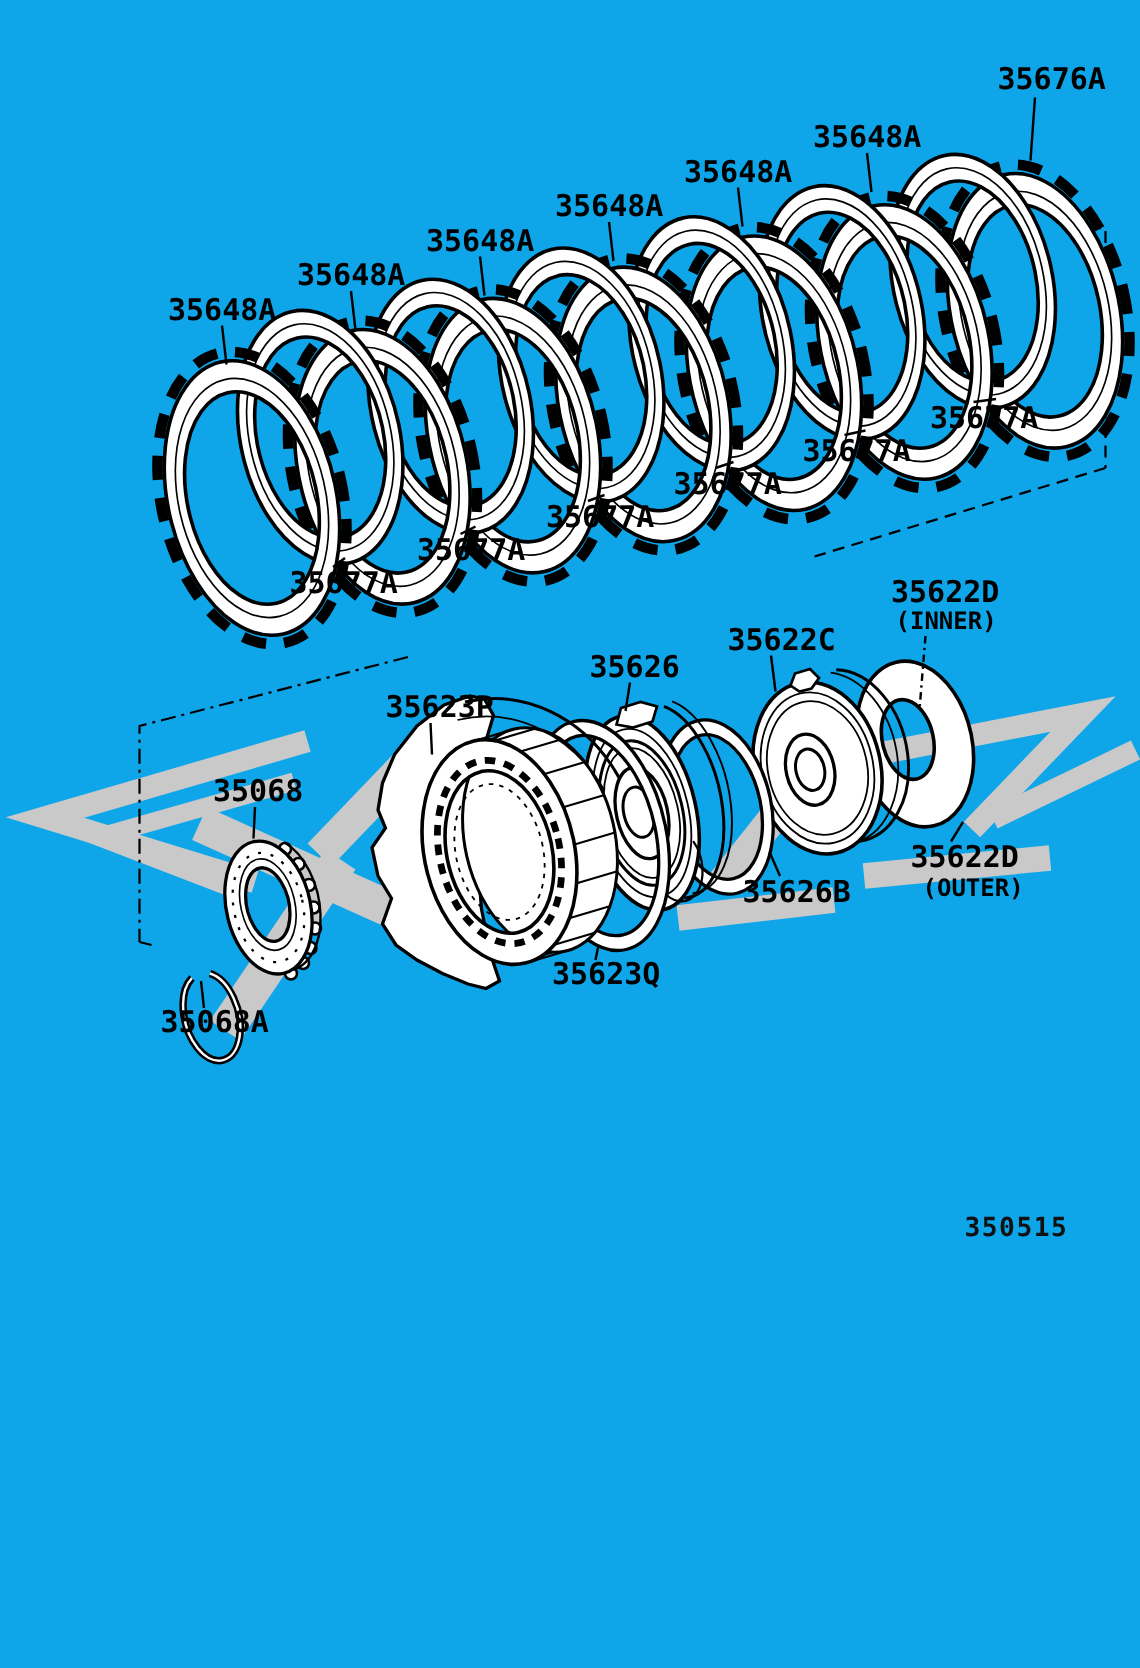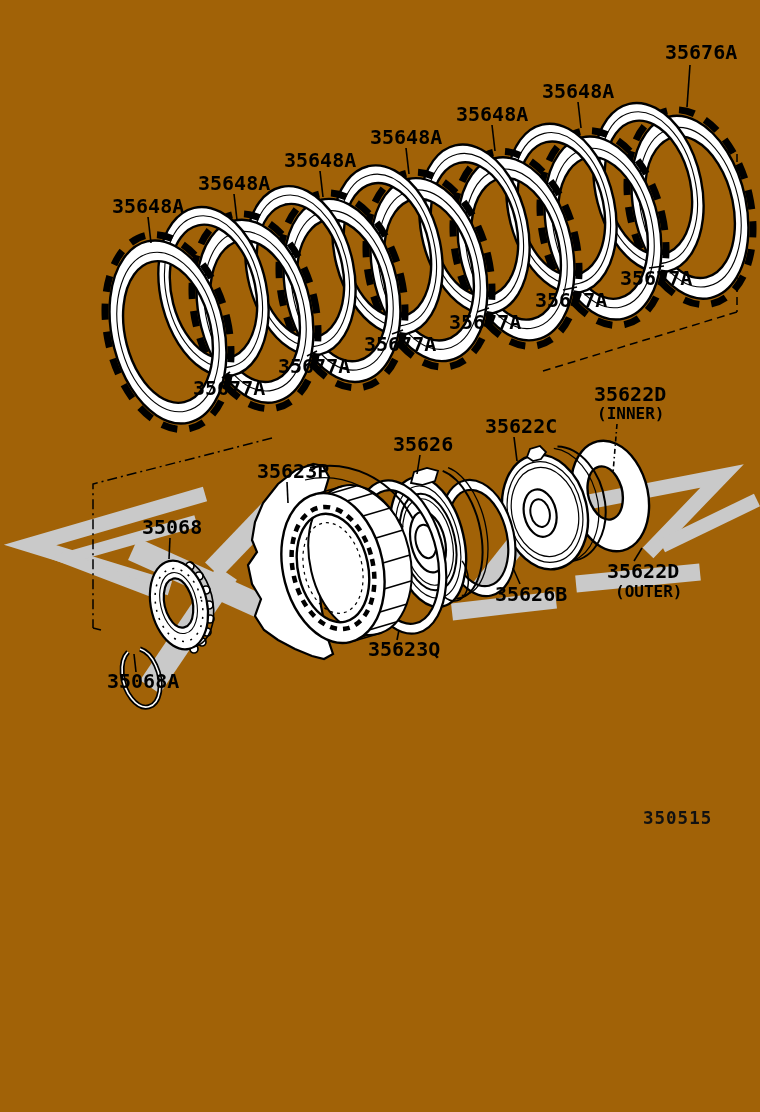--- a/index.html
+++ b/index.html
@@ -1,16 +1,16 @@
 <!DOCTYPE html>
 <html><head>
 <meta charset="utf-8">
 <style>
   html,body{margin:0;padding:0;background:#fff;}
-  .page{position:relative;width:760px;height:1112px;background:#a16207;overflow:hidden;}
+  .page{position:relative;width:760px;height:1112px;background:#0ea5e9;overflow:hidden;}
   svg{display:block;}
   .lbl{font-family:"DejaVu Sans Mono","Liberation Mono",monospace;font-weight:bold;font-size:20px;fill:#000;}
   .lbl-sm{font-family:"DejaVu Sans Mono","Liberation Mono",monospace;font-weight:bold;font-size:16px;fill:#000;}
   .code{font-family:"DejaVu Sans Mono","Liberation Mono",monospace;font-weight:bold;font-size:17.5px;fill:#111;letter-spacing:1px;}
   .ln{stroke:#000;fill:none;}
 </style>
 </head>
 <body>
 
 <div class="page">

